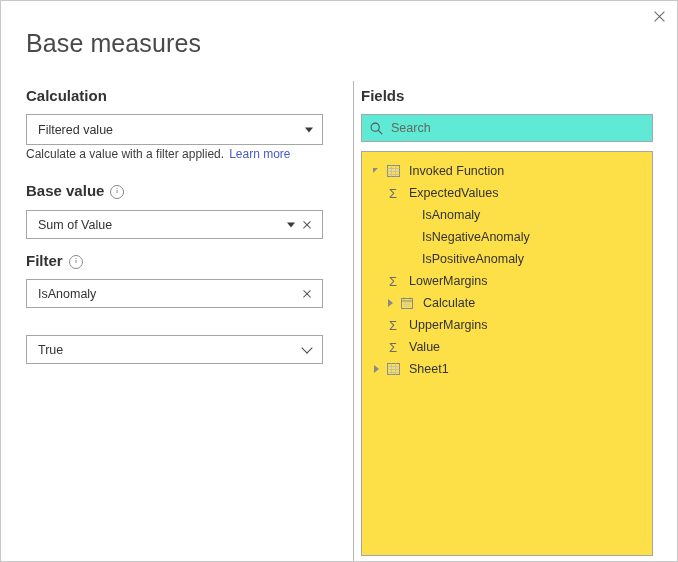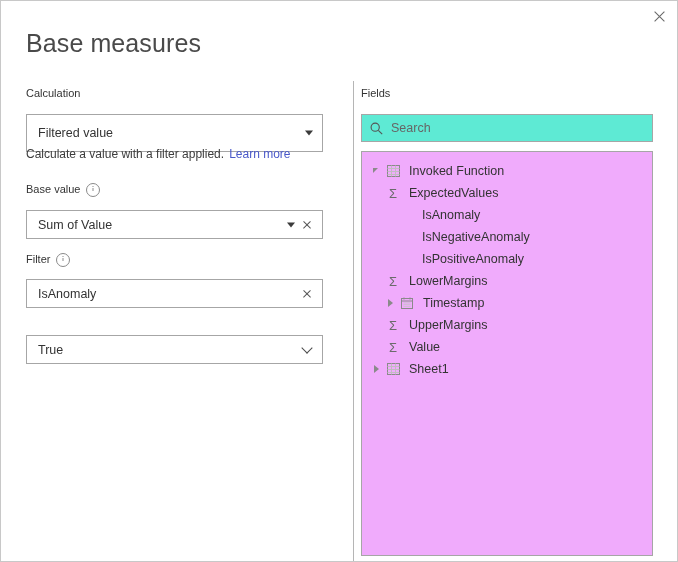--- a/index.html
+++ b/index.html
@@ -75,22 +75,22 @@
   #right-panel {
     position: absolute;
     left: 353px;
     top: 0;
     width: 325px;
     height: 562px;
   }
 
   .section-heading {
     position: absolute;
-    font-size: 11px;
-    font-weight: 400;
+    font-size: 15px;
+    font-weight: 700;
     color: #333333;
     white-space: nowrap;
     display: flex;
     align-items: center;
     gap: 6px;
   }
 
   
   .info-icon {
     display: inline-block;
@@ -240,21 +240,21 @@
 
   
   #fields-tree {
     position: absolute;
     left: 360px;
     top: 150px;
     width: 292px;
     height: 405px;
     box-sizing: border-box;
     border: 1px solid #a6a6a6;
-    background: #f0abfc;
+    background: #fde047;
     padding: 8px 0 0 0;
     overflow: hidden;
   }
   .tree-row {
     height: 22px;
     display: flex;
     align-items: center;
     font-size: 12.5px;
     color: #333333;
     cursor: pointer;
@@ -322,21 +322,21 @@
   <div id="page-title">Base measures</div>
 
   <div id="panel-divider"></div>
 
   <div id="left-panel">
 
     <div class="section-heading" style="left:25px; top:86px;">
       <span>Calculation</span>
     </div>
 
-    <div class="field-box" style="left:25px; top:113px; width:297px; height:38px;">
+    <div class="field-box" style="left:25px; top:113px; width:297px; height:31px;">
       <span class="fb-text">Filtered value</span>
       <span class="fb-affordance caret-solid"></span>
     </div>
 
     <div id="calc-help">
       <span>Calculate a value with a filter applied.</span><a id="calc-help-link">Learn more</a>
     </div>
 
     <div class="section-heading" style="left:25px; top:181px;">
       <span>Base value</span>
@@ -415,21 +415,21 @@
       <div class="tree-row lvl-field">
         <span class="tw-toggle tri-collapsed"></span>
         <span class="tw-icon calendar-icon">
           <svg width="12" height="12" viewBox="0 0 12 12">
             <rect x="0.5" y="1.5" width="11" height="10" fill="none" stroke="#8a8a8a" stroke-width="1"></rect>
             <path d="M0.5 4.0 H11.5" stroke="#8a8a8a" stroke-width="1"></path>
             <path d="M3 0.5 V2.5 M9 0.5 V2.5" stroke="#8a8a8a" stroke-width="1"></path>
             <path d="M2.5 5.8 H9.5 M2.5 7.6 H9.5 M2.5 9.4 H9.5" stroke="#c4c4c4" stroke-width="0.8"></path>
           </svg>
         </span>
-        <span class="tw-label">Timestamp</span>
+        <span class="tw-label">Calculate</span>
       </div>
       <div class="tree-row lvl-field">
         <span class="tw-icon sigma-icon">Σ</span>
         <span class="tw-label">UpperMargins</span>
       </div>
       <div class="tree-row lvl-field">
         <span class="tw-icon sigma-icon">Σ</span>
         <span class="tw-label">Value</span>
       </div>
       <div class="tree-row lvl-table">

